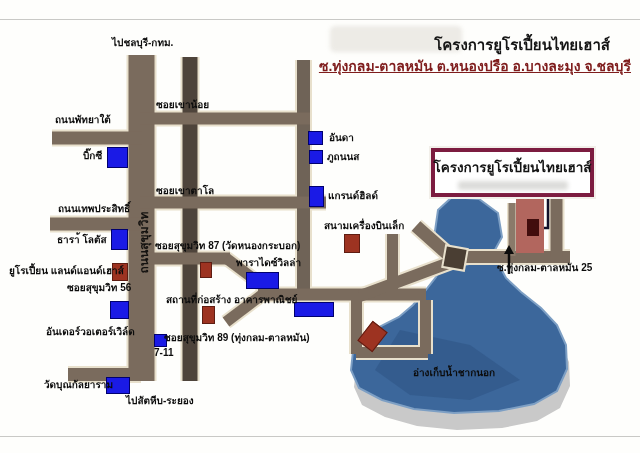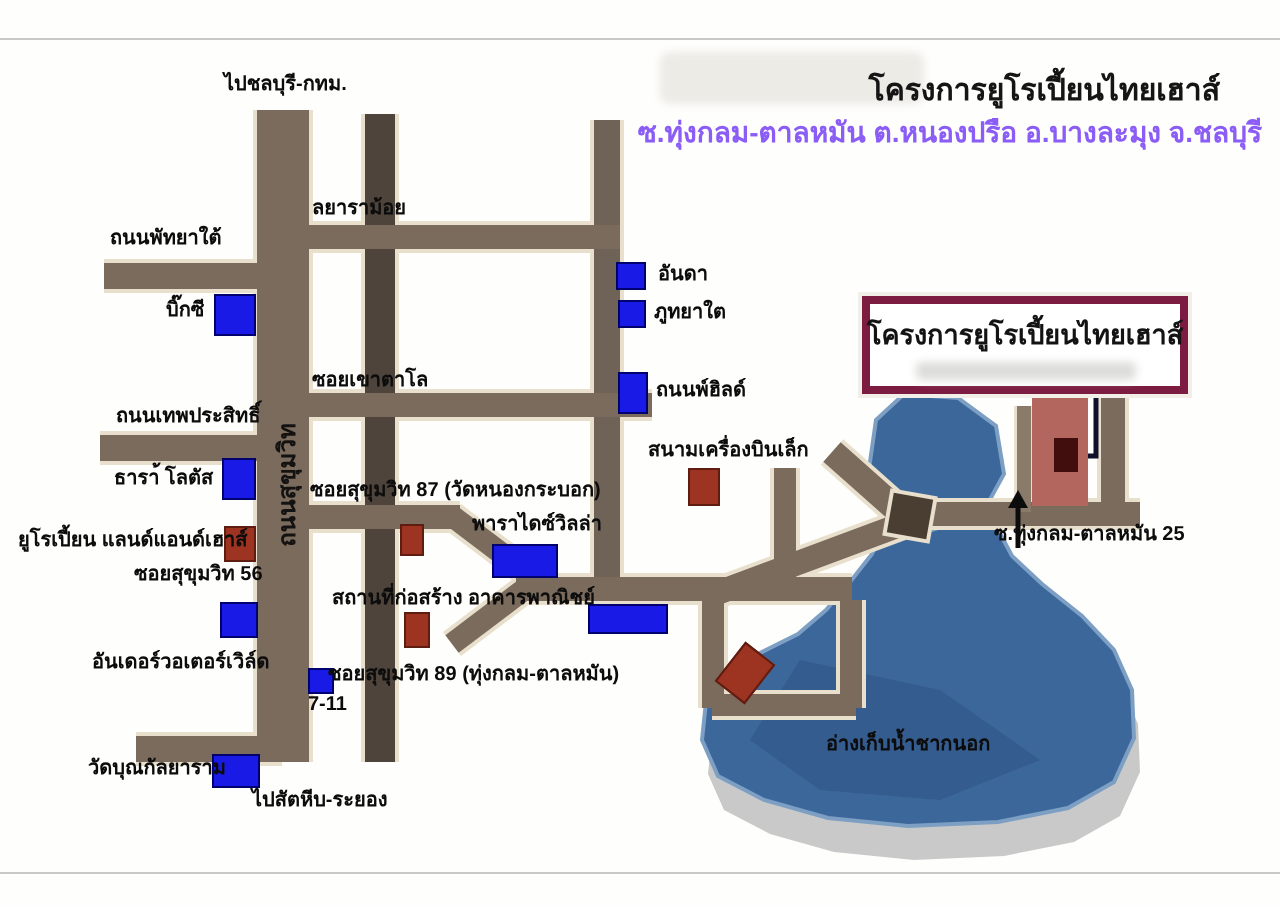--- a/index.html
+++ b/index.html
@@ -3,21 +3,21 @@
 <meta charset="utf-8">
 <style>
   html,body{margin:0;padding:0;background:#fff;}
   #stage{position:relative;width:640px;height:453px;background:#fefefc;overflow:hidden;
          font-family:"Liberation Sans","DejaVu Sans",sans-serif;}
   .hairline{position:absolute;left:0;right:0;height:1px;background:#c9c9c6;}
   svg{position:absolute;left:0;top:0;z-index:1;}
   .lbl{position:absolute;z-index:5;font-size:10px;font-weight:bold;color:#0c0c0c;white-space:nowrap;
        line-height:12px;letter-spacing:0;}
   .hdr1{position:absolute;z-index:6;right:30px;top:33px;font-size:15px;font-weight:bold;color:#151515;white-space:nowrap;}
-  .hdr2{position:absolute;z-index:6;right:9px;top:55px;font-size:14px;font-weight:bold;color:#8b5cf6;white-space:nowrap;}
+  .hdr2{position:absolute;z-index:6;right:9px;top:55px;font-size:14px;font-weight:bold;color:#7f1d1d;white-space:nowrap;text-decoration:underline;}
   .watermark{position:absolute;z-index:4;left:330px;top:26px;width:132px;height:26px;
        background:rgba(222,219,212,.55);border-radius:5px;filter:blur(2px);}
   .b{position:absolute;z-index:3;background:#1a1ae6;border:1px solid #00006e;box-sizing:border-box;}
   .r{position:absolute;z-index:3;background:#9d3321;border:1px solid #5f1d12;box-sizing:border-box;}
   .strip{position:absolute;z-index:2;left:516px;top:196px;width:28px;height:57px;background:#b2665e;}
   .dkrect{position:absolute;z-index:3;left:527px;top:219px;width:12px;height:17px;background:#420d0d;}
   .sign{position:absolute;z-index:7;left:431px;top:148px;width:163px;height:49px;background:#ffffff;
         border:4px solid #7c1c40;box-sizing:border-box;box-shadow:0 0 0 2px #f2efe9;
         display:flex;flex-direction:column;align-items:center;}
   .sign .t{font-size:13.5px;font-weight:bold;color:#131313;margin-top:4px;white-space:nowrap;}
@@ -122,27 +122,27 @@
   <div class="watermark"></div>
   <div class="hdr1">โครงการยูโรเปี้ยนไทยเฮาส์</div>
   <div class="hdr2">ซ.ทุ่งกลม-ตาลหมัน ต.หนองปรือ อ.บางละมุง จ.ชลบุรี</div>
 
   <div class="sign">
     <div class="t">โครงการยูโรเปี้ยนไทยเฮาส์</div>
     <div class="faded"></div>
   </div>
 
   <div class="lbl" style="left:112px;top:37px">ไปชลบุรี-กทม.</div>
-  <div class="lbl" style="left:156px;top:99px">ลยาราม้อย</div>
+  <div class="lbl" style="left:156px;top:99px">ซอยเขาน้อย</div>
   <div class="lbl" style="left:55px;top:114px">ถนนพัทยาใต้</div>
   <div class="lbl" style="left:83px;top:150px">บิ๊กซี</div>
   <div class="lbl" style="left:329px;top:132px">อันดา</div>
-  <div class="lbl" style="left:327px;top:151px">ภูทยาใต</div>
+  <div class="lbl" style="left:327px;top:151px">ภูถนนส</div>
   <div class="lbl" style="left:156px;top:185px">ซอยเขาตาโล</div>
-  <div class="lbl" style="left:328px;top:190px">ถนนพ์ฮิลด์</div>
+  <div class="lbl" style="left:328px;top:190px">แกรนด์ฮิลด์</div>
   <div class="lbl" style="left:58px;top:203px">ถนนเทพประสิทธิ์</div>
   <div class="lbl" style="left:324px;top:220px">สนามเครื่องบินเล็ก</div>
   <div class="lbl" style="left:57px;top:234px">ธารา้ โลตัส</div>
   <div class="lbl" style="left:155px;top:240px">ซอยสุขุมวิท 87 (วัดหนองกระบอก)</div>
   <div class="lbl" style="left:9px;top:265px">ยูโรเปี้ยน แลนด์แอนด์เฮาส์</div>
   <div class="lbl" style="left:236px;top:257px">พาราไดซ์วิลล่า</div>
   <div class="lbl" style="left:67px;top:282px">ซอยสุขุมวิท 56</div>
   <div class="lbl" style="left:166px;top:294px">สถานที่ก่อสร้าง อาคารพาณิชย์</div>
   <div class="lbl" style="left:46px;top:326px">อันเดอร์วอเตอร์เวิล์ด</div>
   <div class="lbl" style="left:164px;top:332px">ซอยสุขุมวิท 89 (ทุ่งกลม-ตาลหมัน)</div>

